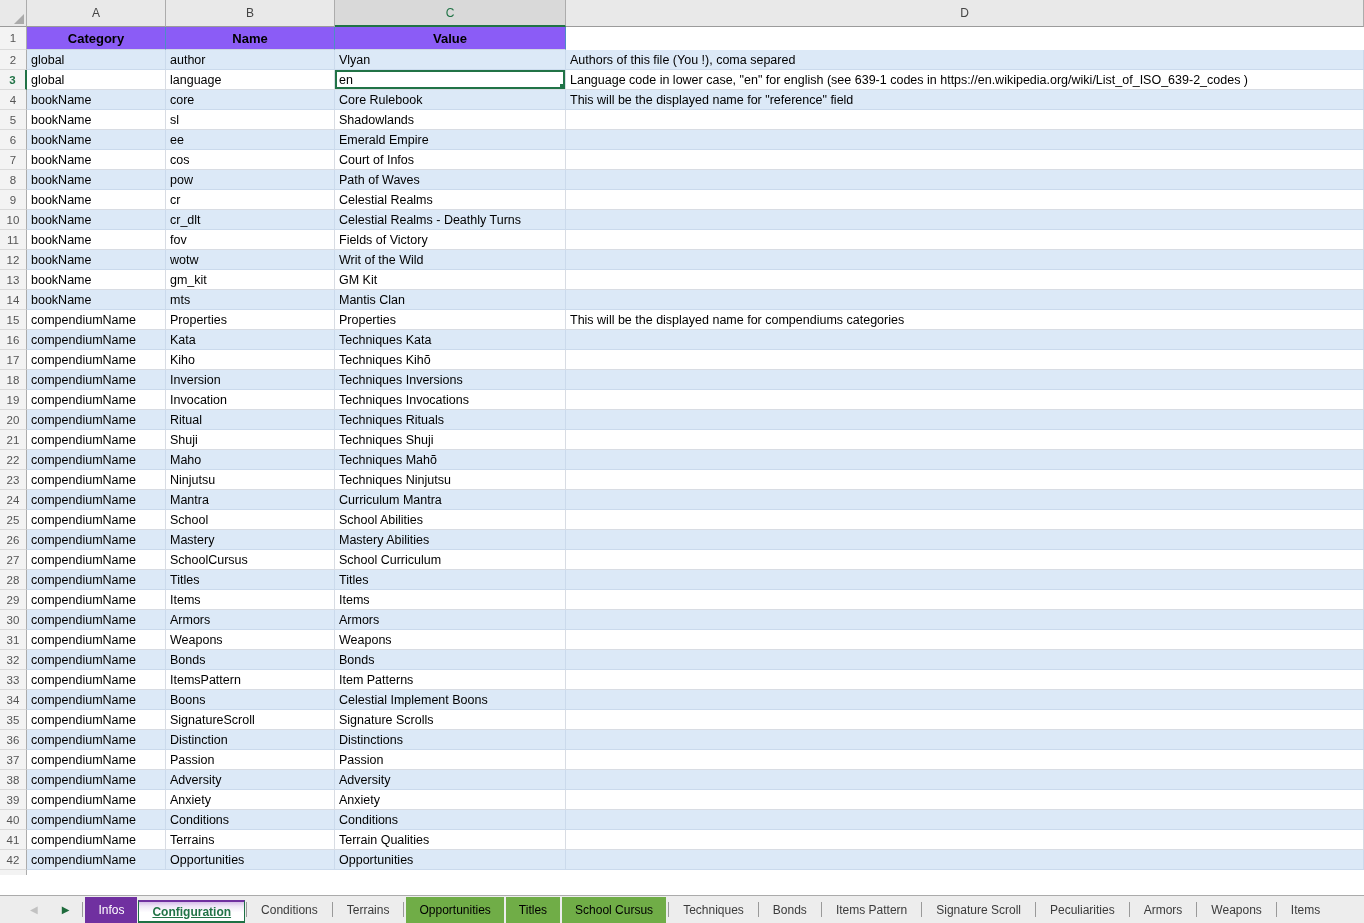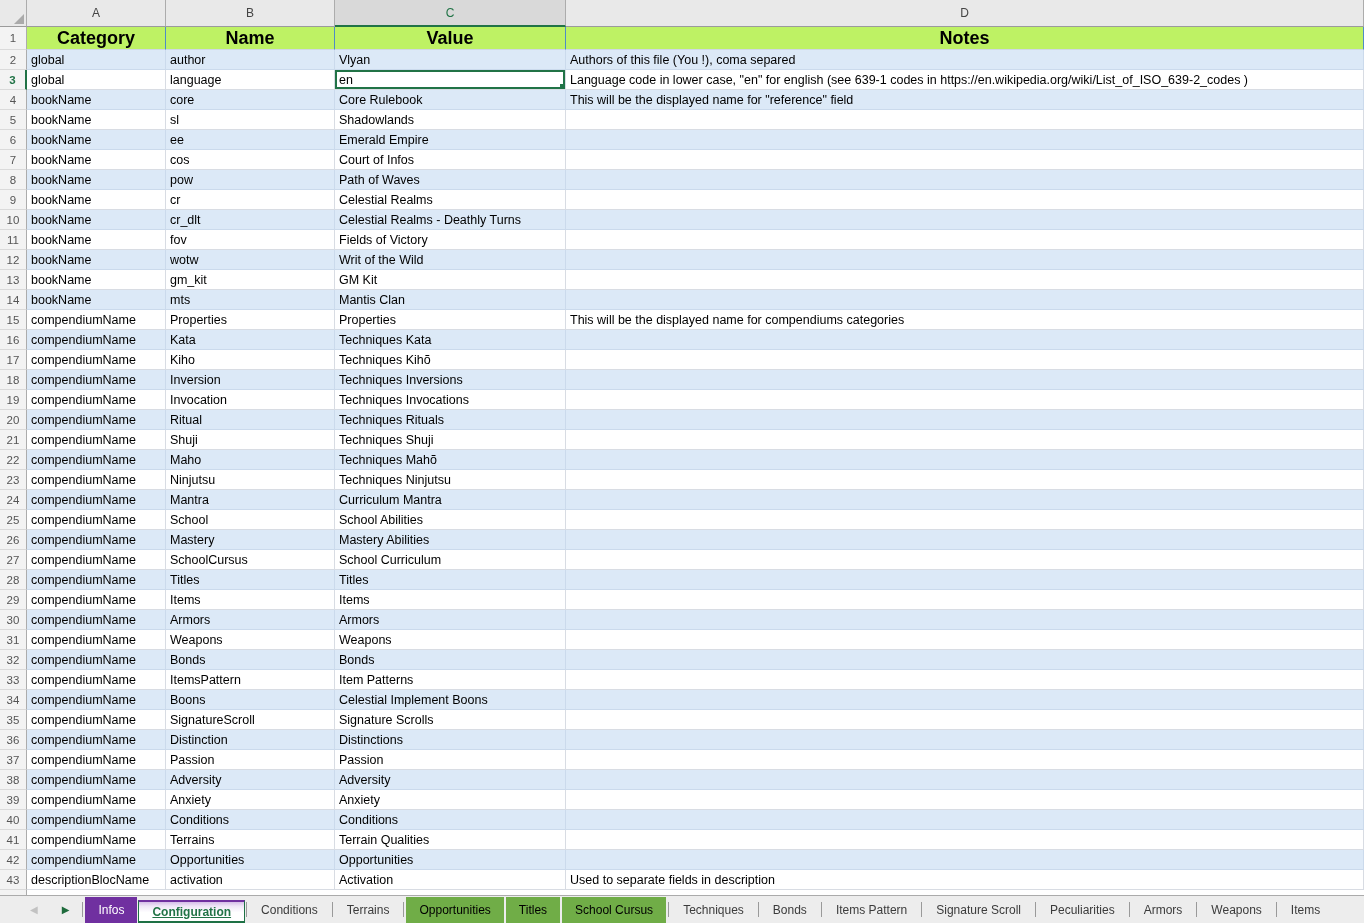--- a/index.html
+++ b/index.html
@@ -15,21 +15,21 @@
   .colh{display:flex;align-items:center;justify-content:center;font-size:12px;color:#444;
         border-right:1px solid #ACACAC;border-bottom:1px solid #9B9B9B;box-sizing:border-box;background:#E9E9E9;}
   .wA{width:139px;flex:none}.wB{width:169px;flex:none}.wC{width:231px;flex:none}.wD{width:798px;flex:none}
   .colh.sel{background:#D9D9D9;color:#217346;border-bottom:2px solid #217346;}
 
   
   .hdr-row{display:flex;height:23px;}
   .rn{width:27px;flex:none;background:#F3F3F3;border-right:1px solid #ACACAC;border-bottom:1px solid #DADADA;
       color:#555;font-size:11.5px;display:flex;align-items:center;justify-content:center;box-sizing:border-box;}
   .rn-sel{color:#217346;border-right:2px solid #217346;font-weight:bold;}
-  .hcell{background:#bef264;color:#000;font-weight:bold;font-size:18px;
+  .hcell{background:#8b5cf6;color:#000;font-weight:bold;font-size:13px;
          display:flex;align-items:center;justify-content:center;box-sizing:border-box;
          border-right:1px solid #4E8CC6;border-bottom:1px solid #CFD8E4;}
 
   
   .row{display:flex;height:20px;}
   .cell{box-sizing:border-box;font-size:12.5px;color:#000;display:flex;align-items:center;
         padding-left:4px;overflow:hidden;white-space:nowrap;position:relative;background:#fff;
         border-right:1px solid #D8DCE3;border-bottom:1px solid #D8DCE3;}
   .band .cell{background:#DCE9F7;border-right:1px solid #CBDAEC;border-bottom:1px solid #CBDAEC;}
   .sel-cell{background:#fff !important;box-shadow:inset 0 0 0 2px #217346;z-index:2;align-items:center;}
@@ -69,21 +69,20 @@
     <div class="colh wB">B</div>
     <div class="colh wC sel">C</div>
     <div class="colh wD">D</div>
   </div>
 
   <div class="hdr-row">
     <div class="rn">1</div>
     <div class="hcell wA">Category</div>
     <div class="hcell wB">Name</div>
     <div class="hcell wC">Value</div>
-    <div class="hcell wD">Notes</div>
   </div>
 
   <div>
       <div class="row band">
         <div class="rn">2</div>
         <div class="cell wA">
           <span>global</span>
         </div>
         <div class="cell wB">
           <span>author</span>
@@ -687,35 +686,20 @@
           <span>compendiumName</span>
         </div>
         <div class="cell wB">
           <span>Opportunities</span>
         </div>
         <div class="cell wC">
           <span>Opportunities</span>
         </div>
         <div class="cell wD">
           <span></span>
-        </div>
-      </div>
-      <div class="row">
-        <div class="rn">43</div>
-        <div class="cell wA">
-          <span>descriptionBlocName</span>
-        </div>
-        <div class="cell wB">
-          <span>activation</span>
-        </div>
-        <div class="cell wC">
-          <span>Activation</span>
-        </div>
-        <div class="cell wD">
-          <span>Used to separate fields in description</span>
         </div>
       </div>
     </div>
 
   <div class="sliver">
     <div class="rn"></div>
     <div class="rest"></div>
   </div>
 
   <div class="tabbar">

